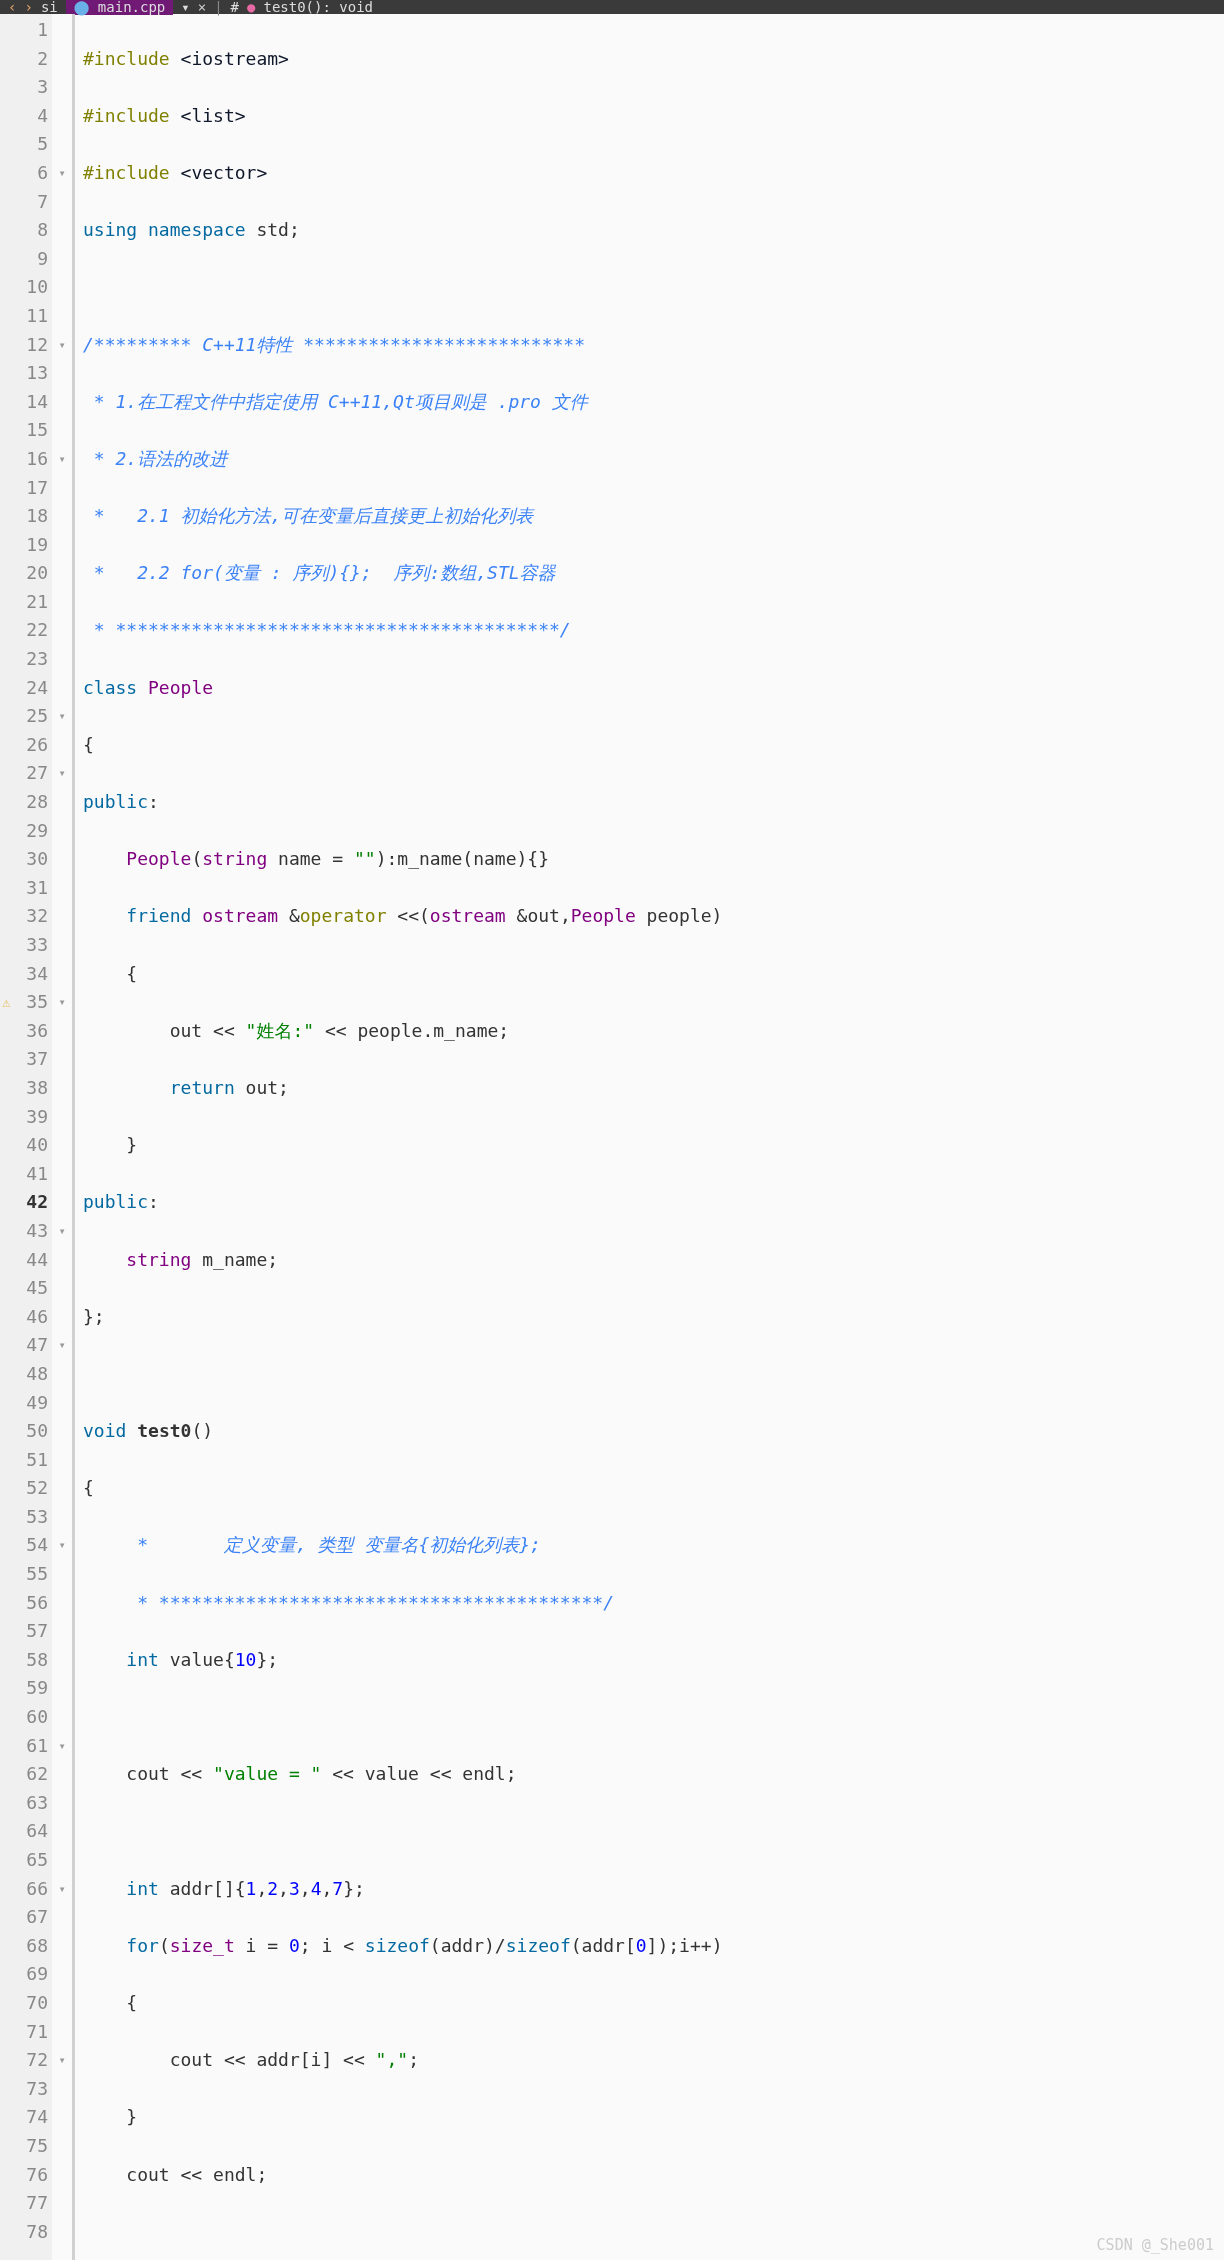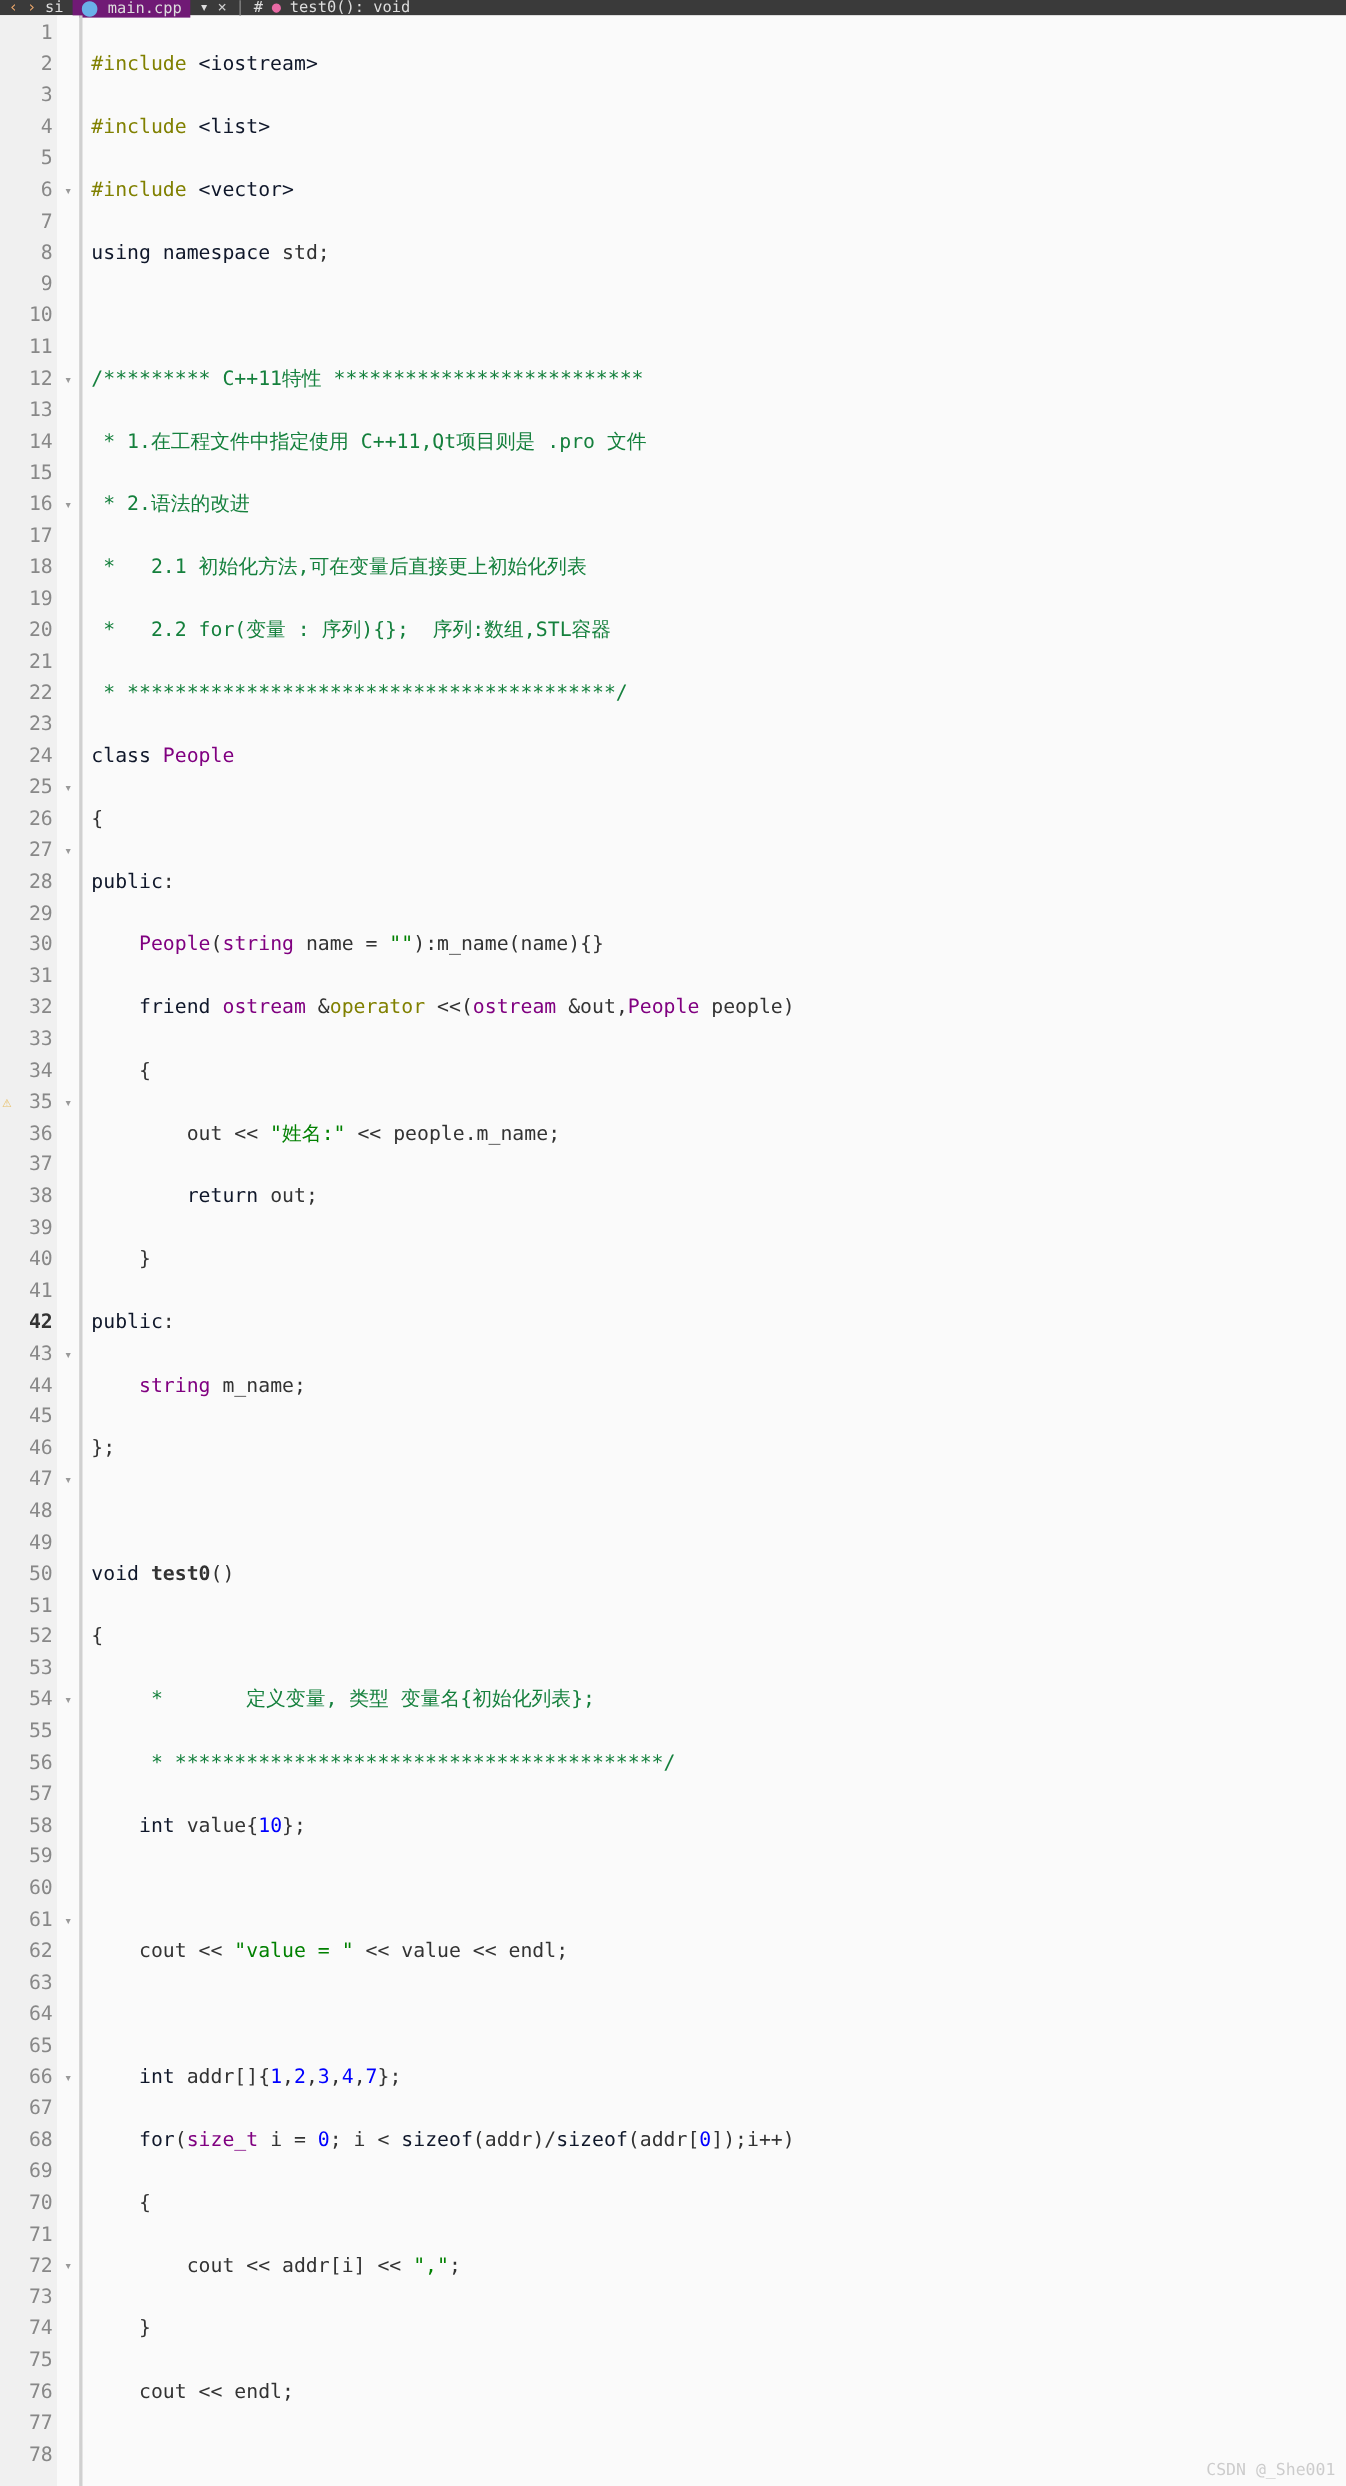--- a/index.html
+++ b/index.html
@@ -67,26 +67,26 @@
 }
 .fold-col .f.arrow::before { content: "▾"; }
 .left-border { width: 3px; background: #d0d0d0; }
 .code {
   flex: 1;
   padding: 2px 0 0 8px;
   white-space: pre;
   line-height: 28.6px;
 }
 .line { height: 28.6px; }
-.kw { color: #0f172a; }
+.kw { color: #0369a1; }
 .kw-bold { color: #808000; font-weight: normal; }
 .pp { color: #808000; }
 .cls { color: #800080; }
 .str { color: #008000; }
-.cmt { color: #15803d; }
+.cmt { color: #3b82f6; font-style: italic; }
 .num { color: #0000ff; }
 .fn { font-weight: bold; }
 .incl { color: #0f172a; }
 .watermark {
   position: fixed;
   bottom: 6px;
   right: 10px;
   color: #ccc;
   font-size: 15px;
 }

